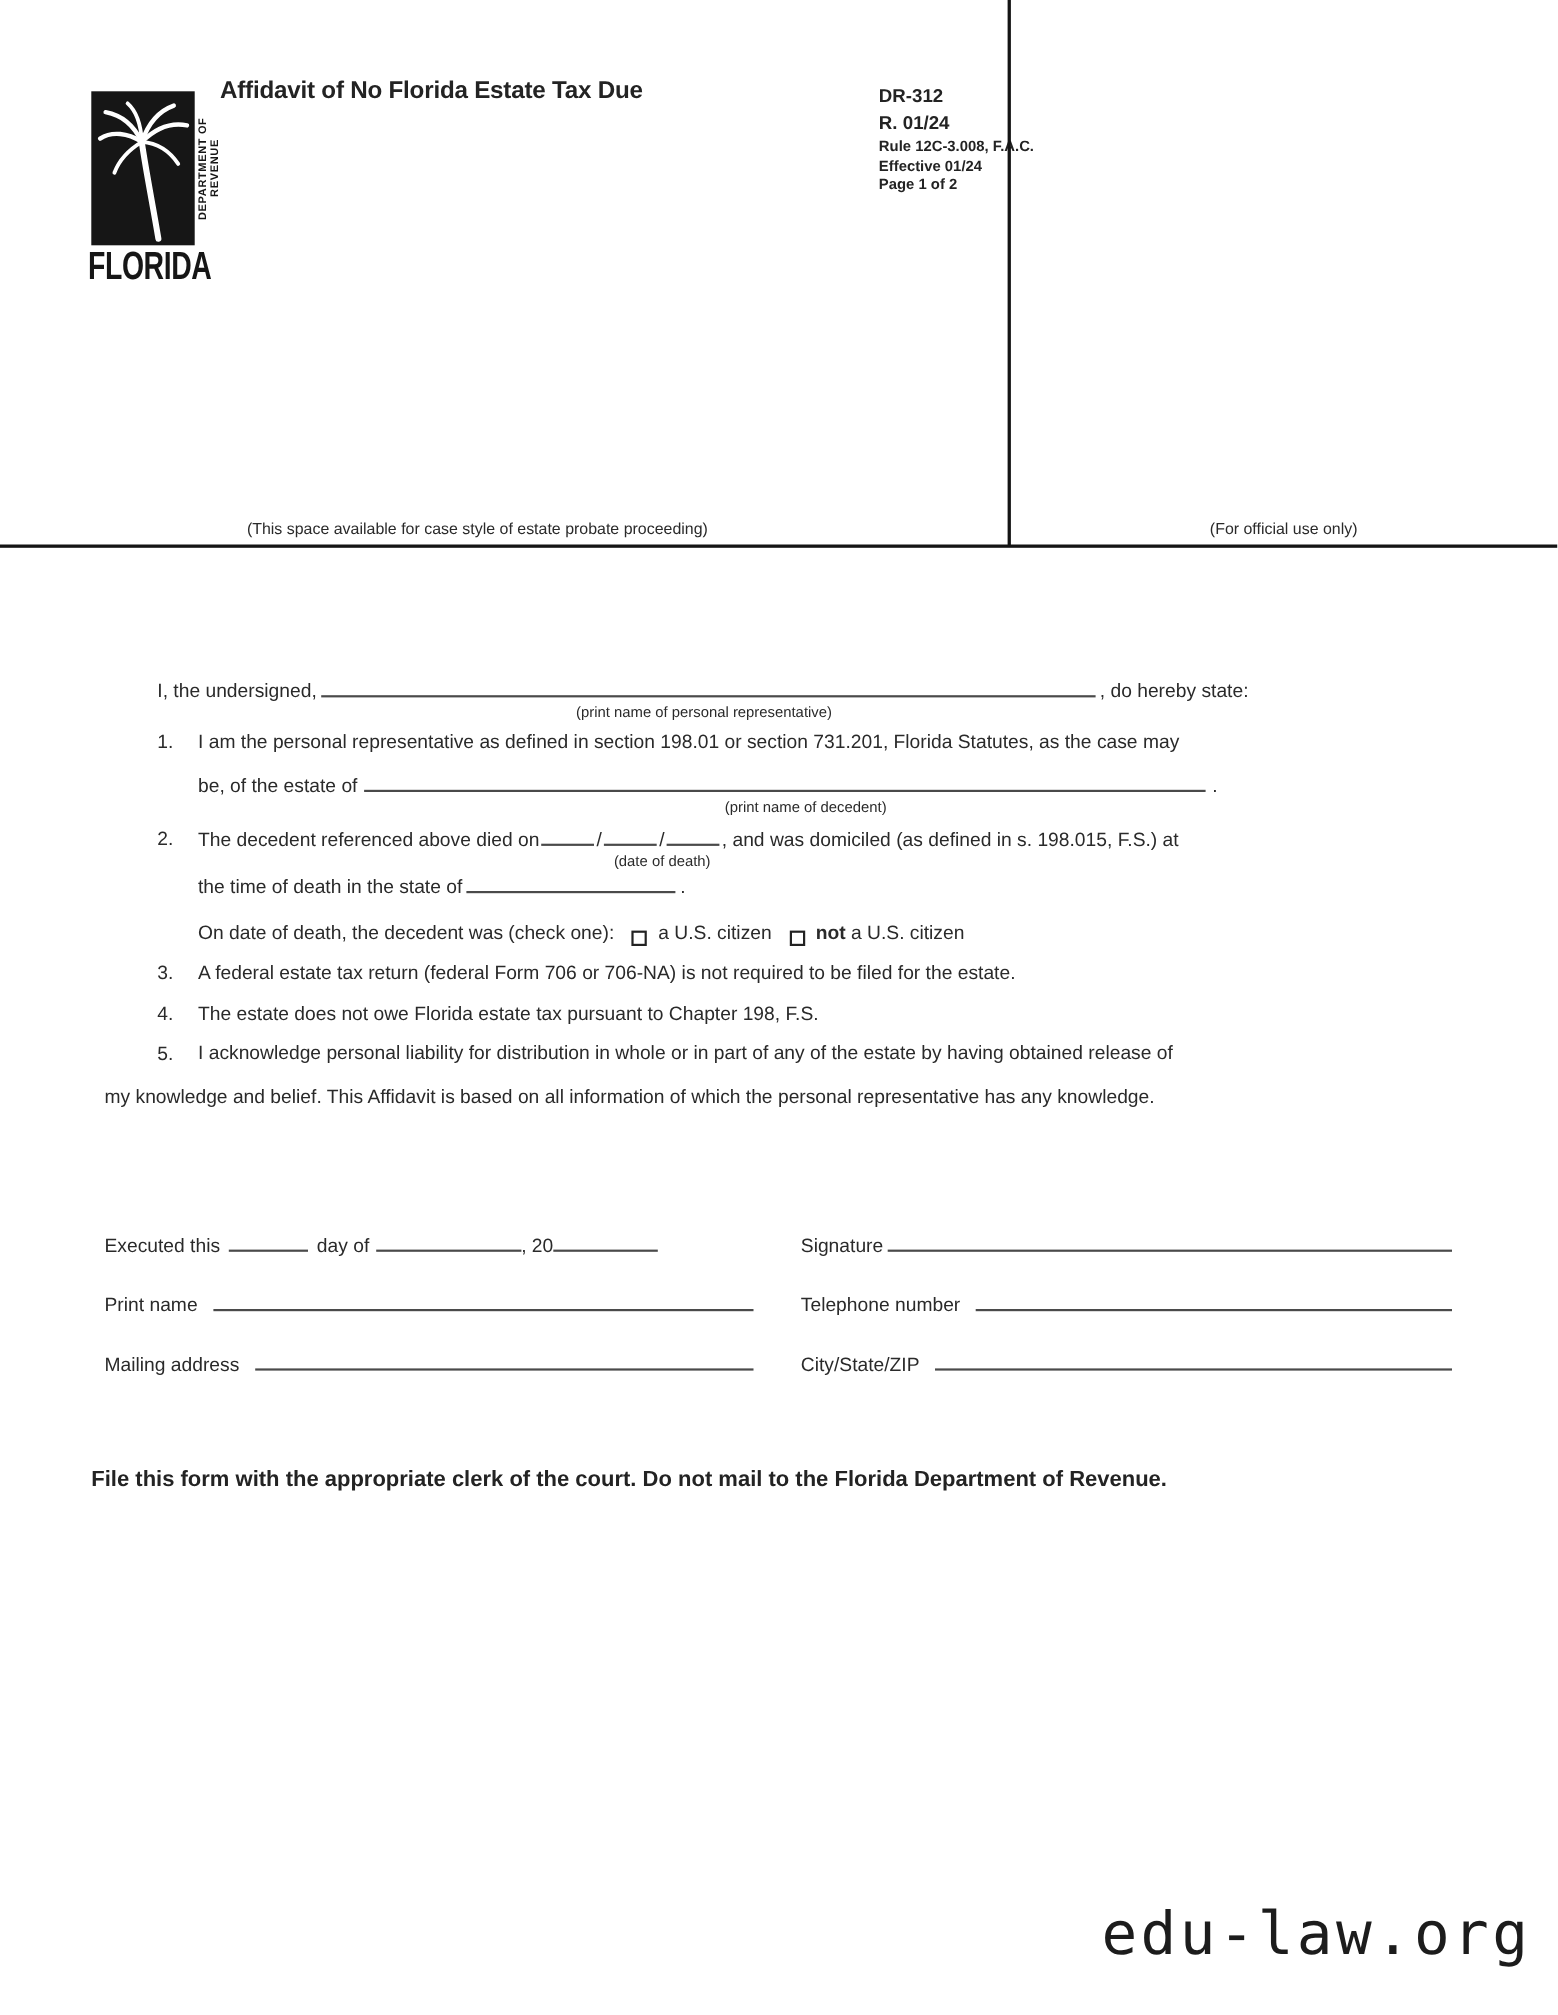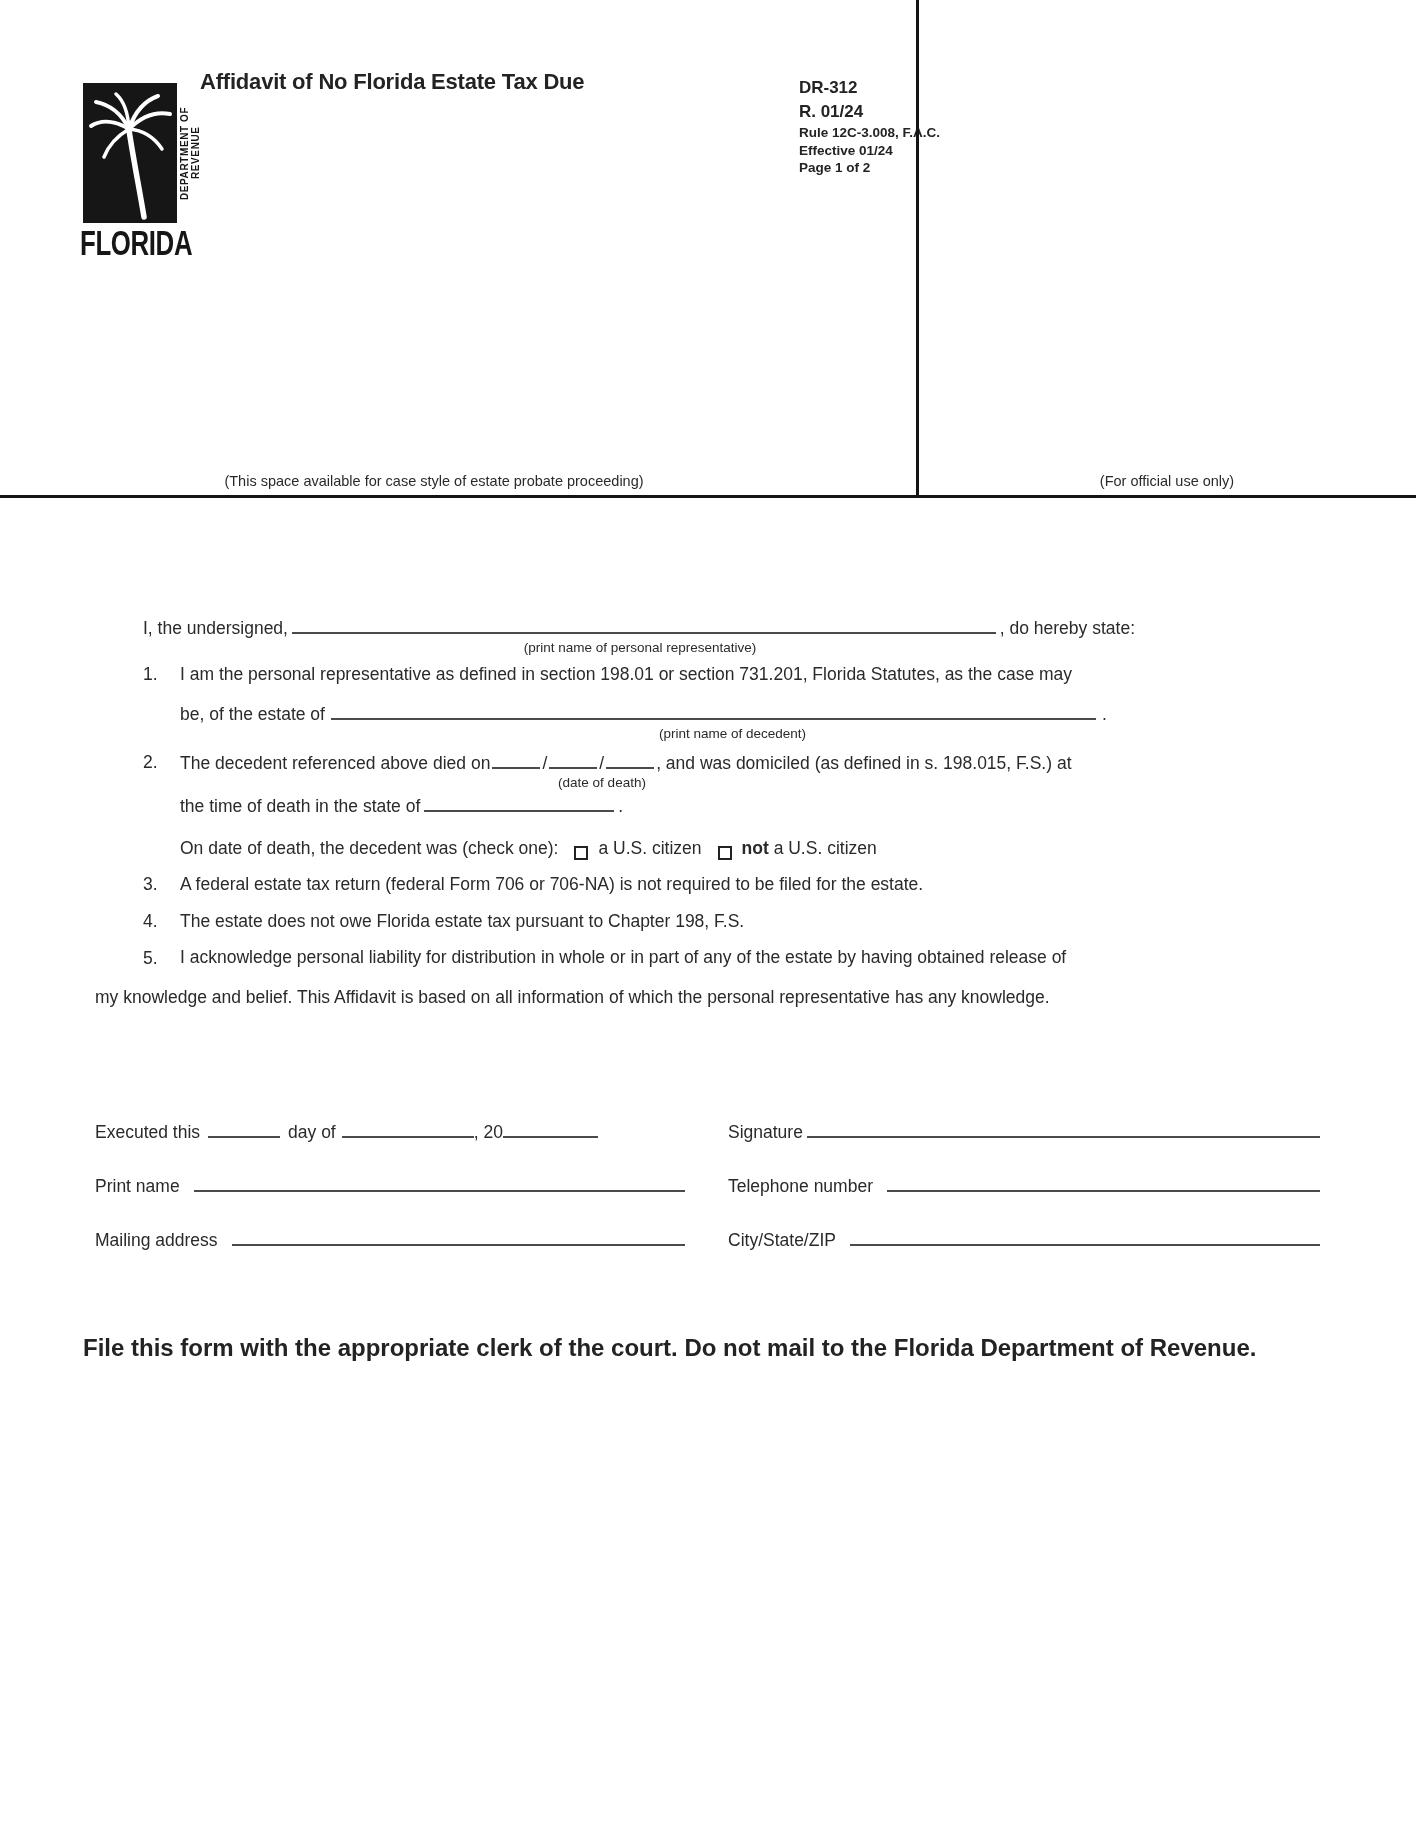--- a/index.html
+++ b/index.html
@@ -64,21 +64,21 @@
   .sig-row { display:flex; align-items:baseline; margin-bottom:31px; }
   .sig-left { width:633px; display:flex; align-items:baseline; }
   .sig-right { flex:1; display:flex; align-items:baseline; }
   .sig .blank { height:18px; }
   .b-day { width:72px; margin:0 8px; }
   .b-month { width:132px; margin-left:6px; }
   .b-year { width:95px; }
   .b-fill-left { flex:1; margin-left:14px; margin-right:43px; }
   .b-fill-right { flex:1; margin-left:14px; margin-right:20px; }
 
-  .filing { position:absolute; left:83px; top:1334px; font-size:24px; font-weight:bold; color:#232323; white-space:nowrap; }
+  .filing { position:absolute; left:83px; top:1334px; font-size:20px; font-weight:bold; color:#232323; white-space:nowrap; }
   .watermark { position:absolute; top:1726px; right:24px; font-family:"DejaVu Sans Mono","Liberation Mono",monospace; font-size:54px; letter-spacing:3px; color:#1c1c1c; white-space:nowrap; }
 </style>
 </head>
 <body>
 
 <div class="page">
 
   <div class="logo-box">
     <svg width="94" height="140" viewBox="0 0 94 140">
       <g stroke="#ffffff" fill="none" stroke-linecap="round">
@@ -215,14 +215,15 @@
       </div>
       <div class="sig-right">
         <span class="nowrap">City/State/ZIP</span>
         <span class="blank b-fill-right"></span>
       </div>
     </div>
   </div>
 
   <div class="filing">File this form with the appropriate clerk of the court. Do not mail to the Florida Department of Revenue.</div>
 
+  <div class="watermark">edu-law.org</div>
 
 </div>
 
 </body></html>

